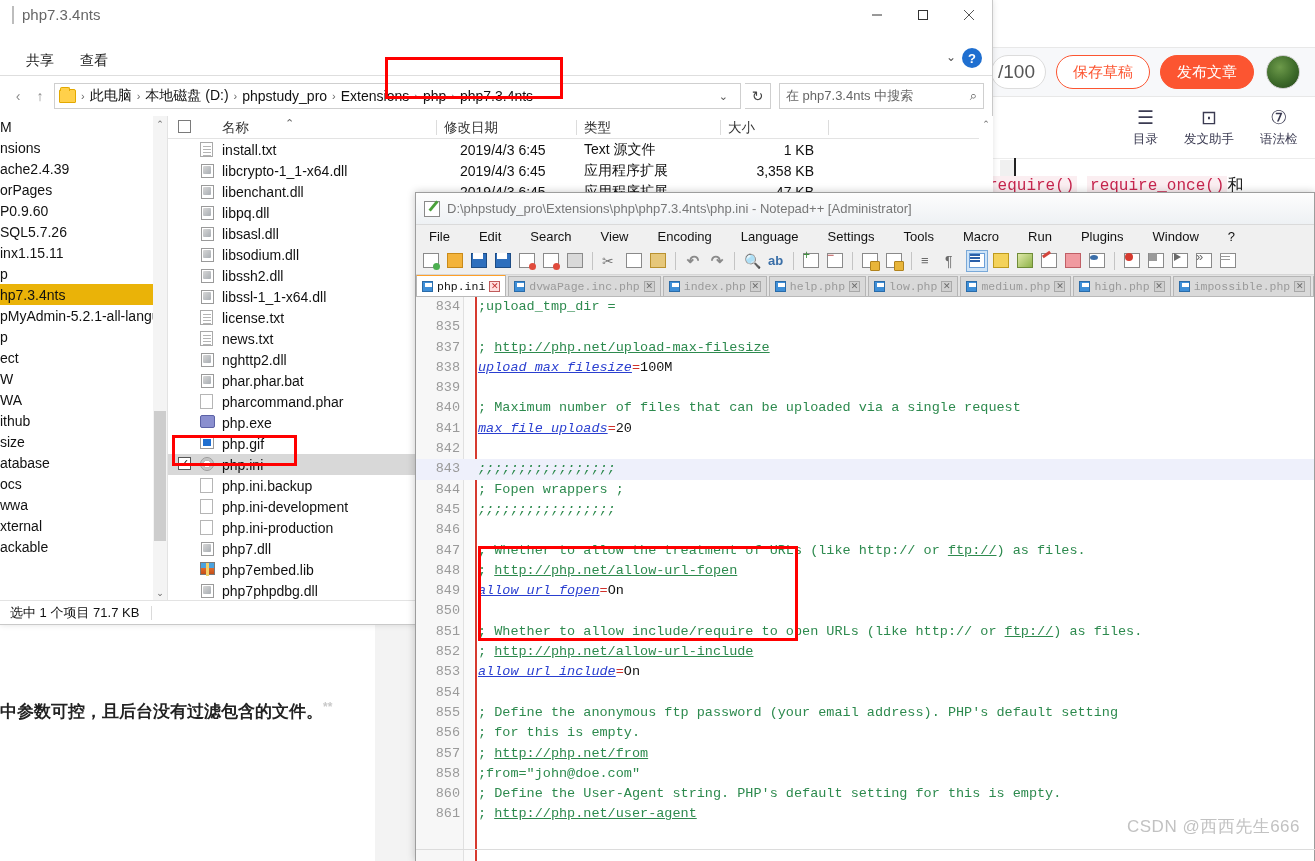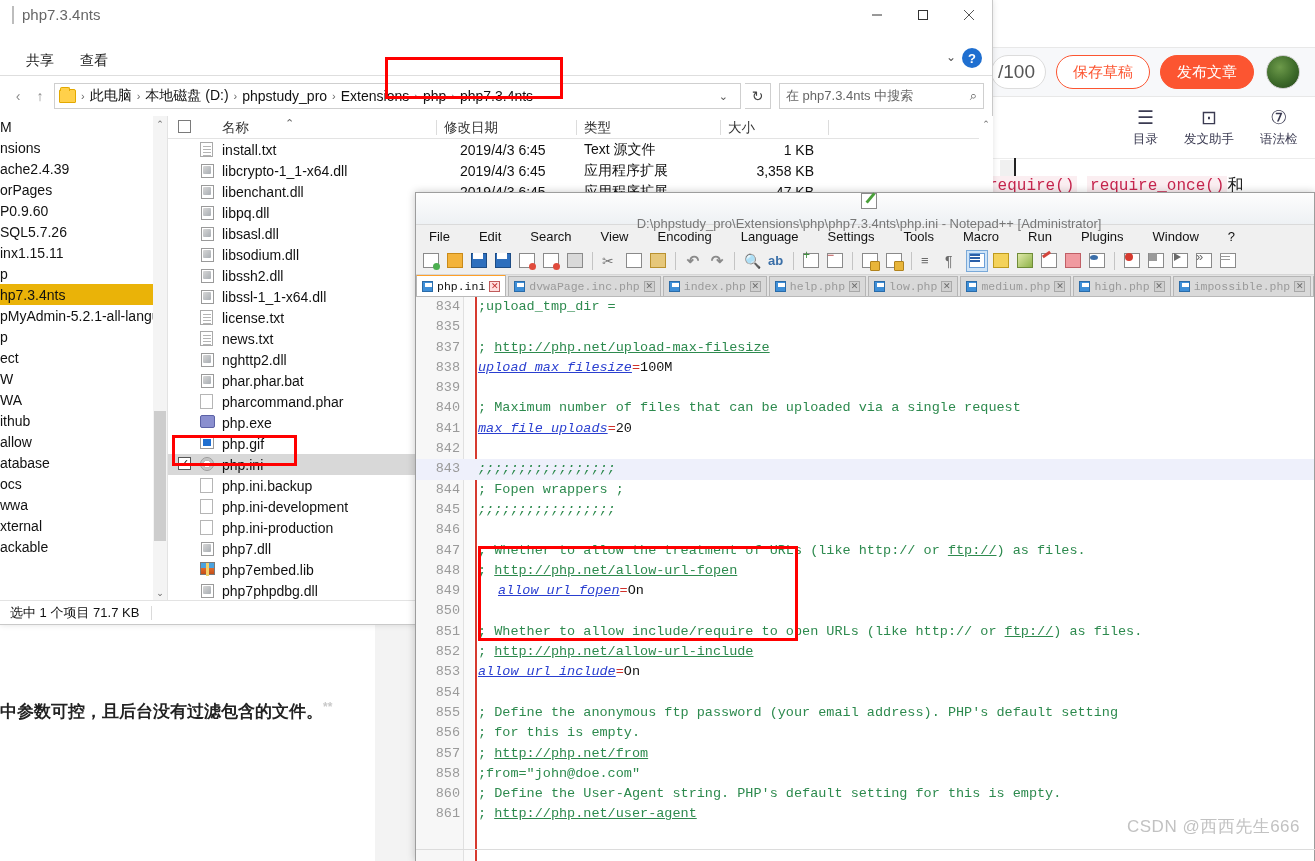--- a/index.html
+++ b/index.html
@@ -274,21 +274,20 @@
   
   .npp {
     position:absolute; left:415px; top:192px; width:900px; height:669px;
     background:#f0f0f0; border:1px solid #9d9d9d;
     box-shadow: 0 0 8px rgba(0,0,0,.22);
   }
   .npp-title {
     height:32px; display:flex; align-items:center; gap:7px; padding-left:8px;
     background:linear-gradient(180deg,#fdfdfd,#eef1f4);
     border-bottom:1px solid #dadada;
-    flex-direction:column;
   }
   .npp-icon {
     width:16px;height:16px; background:#fff; border:1px solid #8a8a8a; position:relative;
     flex:0 0 auto;
   }
   .npp-icon::after {
     content:""; position:absolute; left:7px; top:-2px; width:3px; height:12px;
     background:#4aa03a; transform:rotate(40deg);
   }
   .npp-titletext { font-size:13px; color:#777; white-space:nowrap; }
@@ -599,21 +598,21 @@
             <div class="navrow">
               <span>W</span>
             </div>
             <div class="navrow">
               <span>WA</span>
             </div>
             <div class="navrow">
               <span>ithub</span>
             </div>
             <div class="navrow">
-              <span>allow</span>
+              <span>size</span>
             </div>
             <div class="navrow">
               <span>atabase</span>
             </div>
             <div class="navrow">
               <span>ocs</span>
             </div>
             <div class="navrow">
               <span>wwa</span>
             </div>
@@ -992,21 +991,21 @@
           <div class="line"><span class="lnum">839</span><span class="ltext" style="left: 62px;"></span></div>
           <div class="line"><span class="lnum">840</span><span class="ltext" style="left: 62px;"><span class="c-comment">; Maximum number of files that can be uploaded via a single request</span></span></div>
           <div class="line"><span class="lnum">841</span><span class="ltext" style="left: 62px;"><span class="c-key">max_file_uploads</span><span class="c-eq">=</span><span class="c-val">20</span></span></div>
           <div class="line"><span class="lnum">842</span><span class="ltext" style="left: 62px;"></span></div>
           <div class="line hl"><span class="lnum">843</span><span class="ltext" style="left: 62px;"><span class="c-semis">;;;;;;;;;;;;;;;;;</span></span></div>
           <div class="line"><span class="lnum">844</span><span class="ltext" style="left: 62px;"><span class="c-comment">; Fopen wrappers ;</span></span></div>
           <div class="line"><span class="lnum">845</span><span class="ltext" style="left: 62px;"><span class="c-semis">;;;;;;;;;;;;;;;;;</span></span></div>
           <div class="line"><span class="lnum">846</span><span class="ltext" style="left: 62px;"></span></div>
           <div class="line"><span class="lnum">847</span><span class="ltext" style="left: 62px;"><span class="c-comment">; Whether to allow the treatment of URLs (like http:// or </span><span class="c-link">ftp://</span><span class="c-comment">) as files.</span></span></div>
           <div class="line"><span class="lnum">848</span><span class="ltext" style="left: 62px;"><span class="c-comment">; </span><span class="c-link">http://php.net/allow-url-fopen</span></span></div>
-          <div class="line"><span class="lnum">849</span><span class="ltext" style="left: 62px; margin-left: 20px;"><span class="c-key">allow_url_fopen</span><span class="c-eq">=</span><span class="c-val">On</span></span></div>
+          <div class="line"><span class="lnum">849</span><span class="ltext" style="left: 62px;"><span class="c-key">allow_url_fopen</span><span class="c-eq">=</span><span class="c-val">On</span></span></div>
           <div class="line"><span class="lnum">850</span><span class="ltext" style="left: 62px;"></span></div>
           <div class="line"><span class="lnum">851</span><span class="ltext" style="left: 62px;"><span class="c-comment">; Whether to allow include/require to open URLs (like http:// or </span><span class="c-link">ftp://</span><span class="c-comment">) as files.</span></span></div>
           <div class="line"><span class="lnum">852</span><span class="ltext" style="left: 62px;"><span class="c-comment">; </span><span class="c-link">http://php.net/allow-url-include</span></span></div>
           <div class="line"><span class="lnum">853</span><span class="ltext" style="left: 62px;"><span class="c-key">allow_url_include</span><span class="c-eq">=</span><span class="c-val">On</span></span></div>
           <div class="line"><span class="lnum">854</span><span class="ltext" style="left: 62px;"></span></div>
           <div class="line"><span class="lnum">855</span><span class="ltext" style="left: 62px;"><span class="c-comment">; Define the anonymous ftp password (your email address). PHP's default setting</span></span></div>
           <div class="line"><span class="lnum">856</span><span class="ltext" style="left: 62px;"><span class="c-comment">; for this is empty.</span></span></div>
           <div class="line"><span class="lnum">857</span><span class="ltext" style="left: 62px;"><span class="c-comment">; </span><span class="c-link">http://php.net/from</span></span></div>
           <div class="line"><span class="lnum">858</span><span class="ltext" style="left: 62px;"><span class="c-comment">;from="john@doe.com"</span></span></div>
           <div class="line"><span class="lnum">860</span><span class="ltext" style="left: 62px;"><span class="c-comment">; Define the User-Agent string. PHP's default setting for this is empty.</span></span></div>

